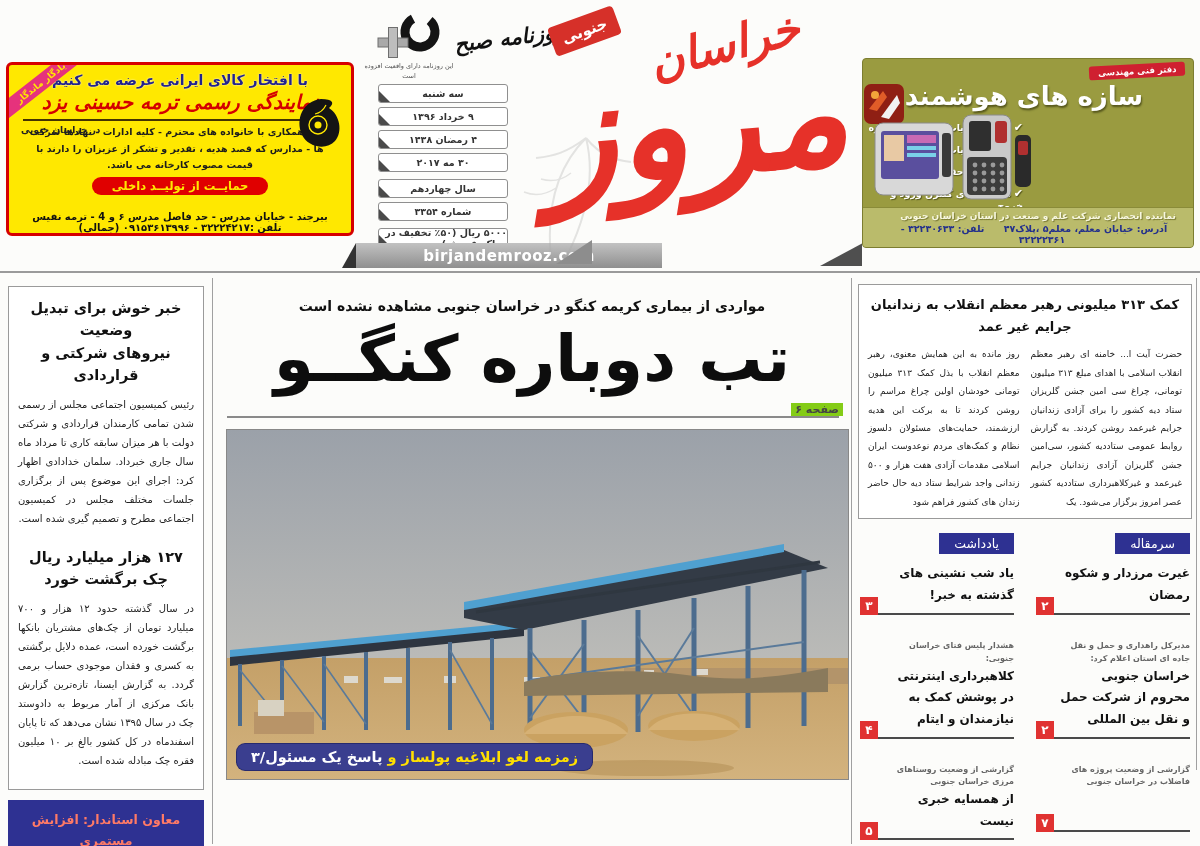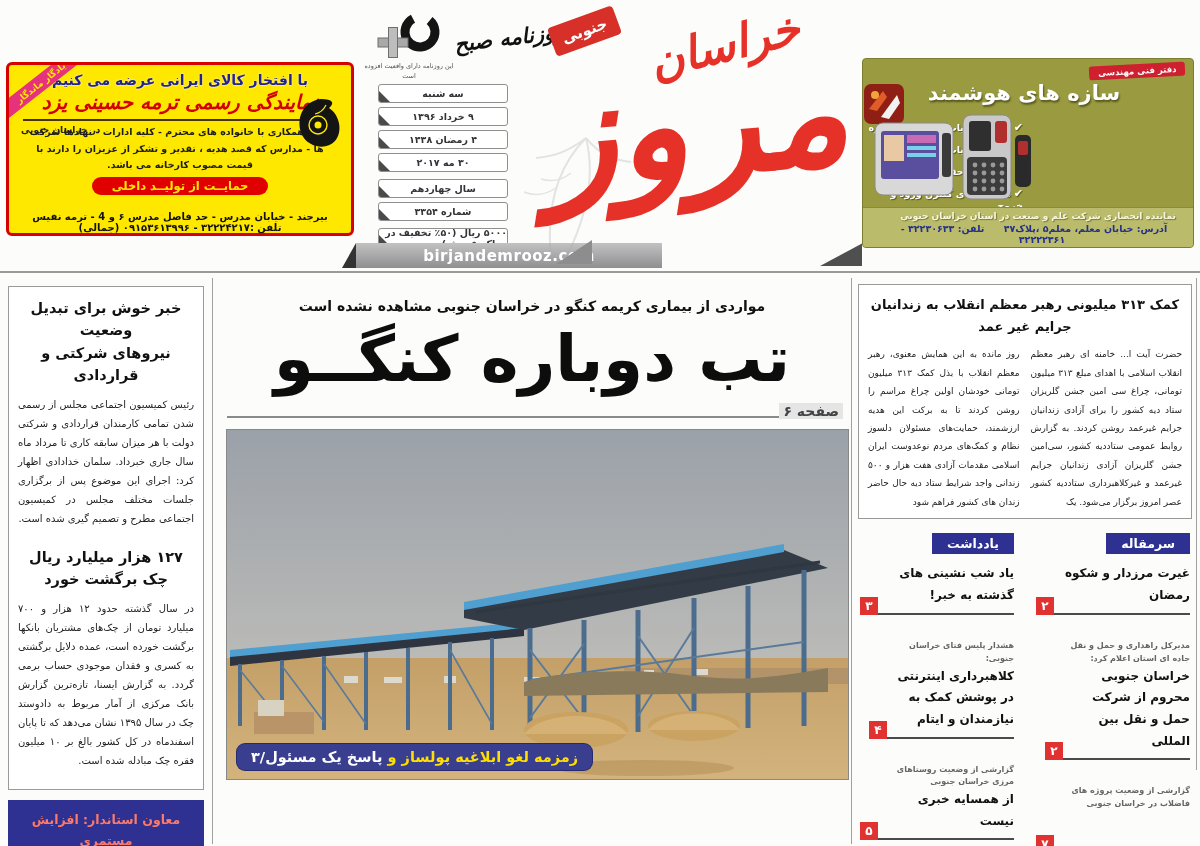--- a/index.html
+++ b/index.html
@@ -60,21 +60,21 @@
   .deco2{position:absolute;left:820px;top:236px;width:42px;height:30px;background:#4f4f4f;
     clip-path:polygon(0 100%,100% 25%,100% 100%);}
 
   
   .ad-smart{position:absolute;left:862px;top:58px;width:332px;height:190px;background:#9a9b40;
     border:1px solid #7c7d30;border-radius:4px;overflow:hidden;direction:rtl;}
   .smart-corner{position:absolute;right:8px;top:5px;background:#cf2030;color:#fff;font-size:8.5px;
     font-weight:bold;padding:2px 9px;border-radius:3px;transform:rotate(-3deg);}
   .smart-logo{position:absolute;right:288px;top:24px;}
   .smart-title{position:absolute;right:44px;top:22px;width:250px;text-align:center;color:#fff;
-    font-size:21px;font-weight:900;text-shadow:1px 2px 2px #55561c;}
+    font-size:26px;font-weight:900;text-shadow:1px 2px 2px #55561c;}
   .smart-list{position:absolute;right:170px;top:62px;width:158px;}
   .smart-item{color:#fff;font-size:9.5px;font-weight:bold;text-align:right;margin-bottom:9px;
     text-shadow:1px 1px 1px #55561c;}
   .smart-item .chk{color:#fff;font-size:11px;margin-left:3px;}
   .smart-devices{position:absolute;left:4px;top:50px;}
   .smart-foot{position:absolute;left:0;bottom:0;width:100%;height:40px;background:#babb6b;
     border-top:1px solid #8a8b38;text-align:center;padding-top:3px;padding-left:20px;}
   .smart-foot .f1{font-size:9px;font-weight:bold;color:#f7f7e0;text-shadow:1px 1px 1px #777732;}
   .smart-foot .f2{font-size:9.5px;font-weight:bold;color:#23308c;margin-top:2px;}
   .smart-foot .f2 span{margin:0 8px;}
@@ -93,42 +93,42 @@
   .blue-box{margin:4px 8px;border:2px solid #2e3192;background:#fff;}
   .blue-head{background:#2e3192;padding:7px 4px;text-align:center;line-height:1.7;}
   .blue-head .h1{color:#ff7a66;font-size:12.5px;font-weight:bold;}
   .blue-head .h2{color:#fff;font-size:12.5px;font-weight:bold;}
 
   
   .kicker{margin-top:24px;text-align:center;font-size:14px;font-weight:bold;color:#111;}
   .headline{margin-top:10px;text-align:center;font-size:64px;font-weight:900;color:#0d0d0d;
     letter-spacing:-1px;line-height:1.1;}
   .rule-row{position:relative;margin:22px 12px 0 14px;border-top:2px solid #8a8a8a;}
-  .pageref{position:absolute;right:-4px;top:-15px;font-size:14px;font-weight:bold;color:#444;background:#e5e5e5;padding:0 4px;}
+  .pageref{position:absolute;right:-4px;top:-15px;font-size:11px;font-weight:bold;color:#444;background:#84cc16;padding:0 4px;}
   .photo{position:relative;margin:11px 2px 0 13px;height:351px;border:1px solid #888;overflow:hidden;}
   .caption{position:absolute;left:10px;bottom:9px;background:#3a3e8f;border-radius:8px;
     padding:5px 14px;font-size:14.5px;font-weight:bold;direction:rtl;box-shadow:0 0 0 1px #262a6e;}
   .caption .ca{color:#ffdf00;}
   .caption .cb{color:#ffffff;}
 
   
   .lead-box{margin:10px 2px 0;border:1px solid #9a9a9a;background:#fff;padding:9px 9px 7px;}
   .r-title{text-align:center;font-size:13px;font-weight:bold;color:#111;line-height:1.7;}
   .r-cols{display:flex;gap:11px;margin-top:7px;direction:rtl;}
   .r-col{flex:1;font-size:9px;color:#222;text-align:justify;line-height:2.05;}
   .briefs{display:grid;grid-template-columns:1fr 1fr;column-gap:22px;margin:14px 4px 0;direction:rtl;}
   .bcol{display:flex;flex-direction:column;}
-  .sec-badge{align-self:flex-start;background:#2e3192;color:#fff;font-size:12.5px;font-weight:bold;
+  .sec-badge{align-self:flex-start;background:#2e3192;color:#fff;font-size:12.5px;font-weight:normal;
     padding:3px 15px;margin-bottom:9px;}
   .brief{position:relative;border-bottom:2px solid #4a4a4a;margin-bottom:25px;padding:0 0 6px 24px;}
   .brief .bk{font-size:8px;color:#666;font-weight:bold;line-height:1.6;}
   .brief .bt{font-size:12px;font-weight:bold;color:#111;line-height:1.8;}
   .pnum{position:absolute;left:0;bottom:-2px;width:18px;height:18px;background:#e03231;color:#fff;
     font-size:12px;font-weight:bold;display:flex;align-items:center;justify-content:center;}
-  .r1{min-height:52px;} .r2{min-height:74px;margin-left:9px;} .r3{min-height:68px;}
+  .r1{min-height:52px;} .r2{min-height:74px;} .r3{min-height:68px;}
 </style>
 </head>
 <body>
 
 <div class="page">
 
   <div class="ad-terme">
     <div class="terme-corner">یادگار ماندگار</div>
     <div class="terme-line1">با افتخار کالای ایرانی عرضه می کنیم</div>
     <div class="terme-brand">نمایندگی رسمی ترمه حسینی یزد</div>

